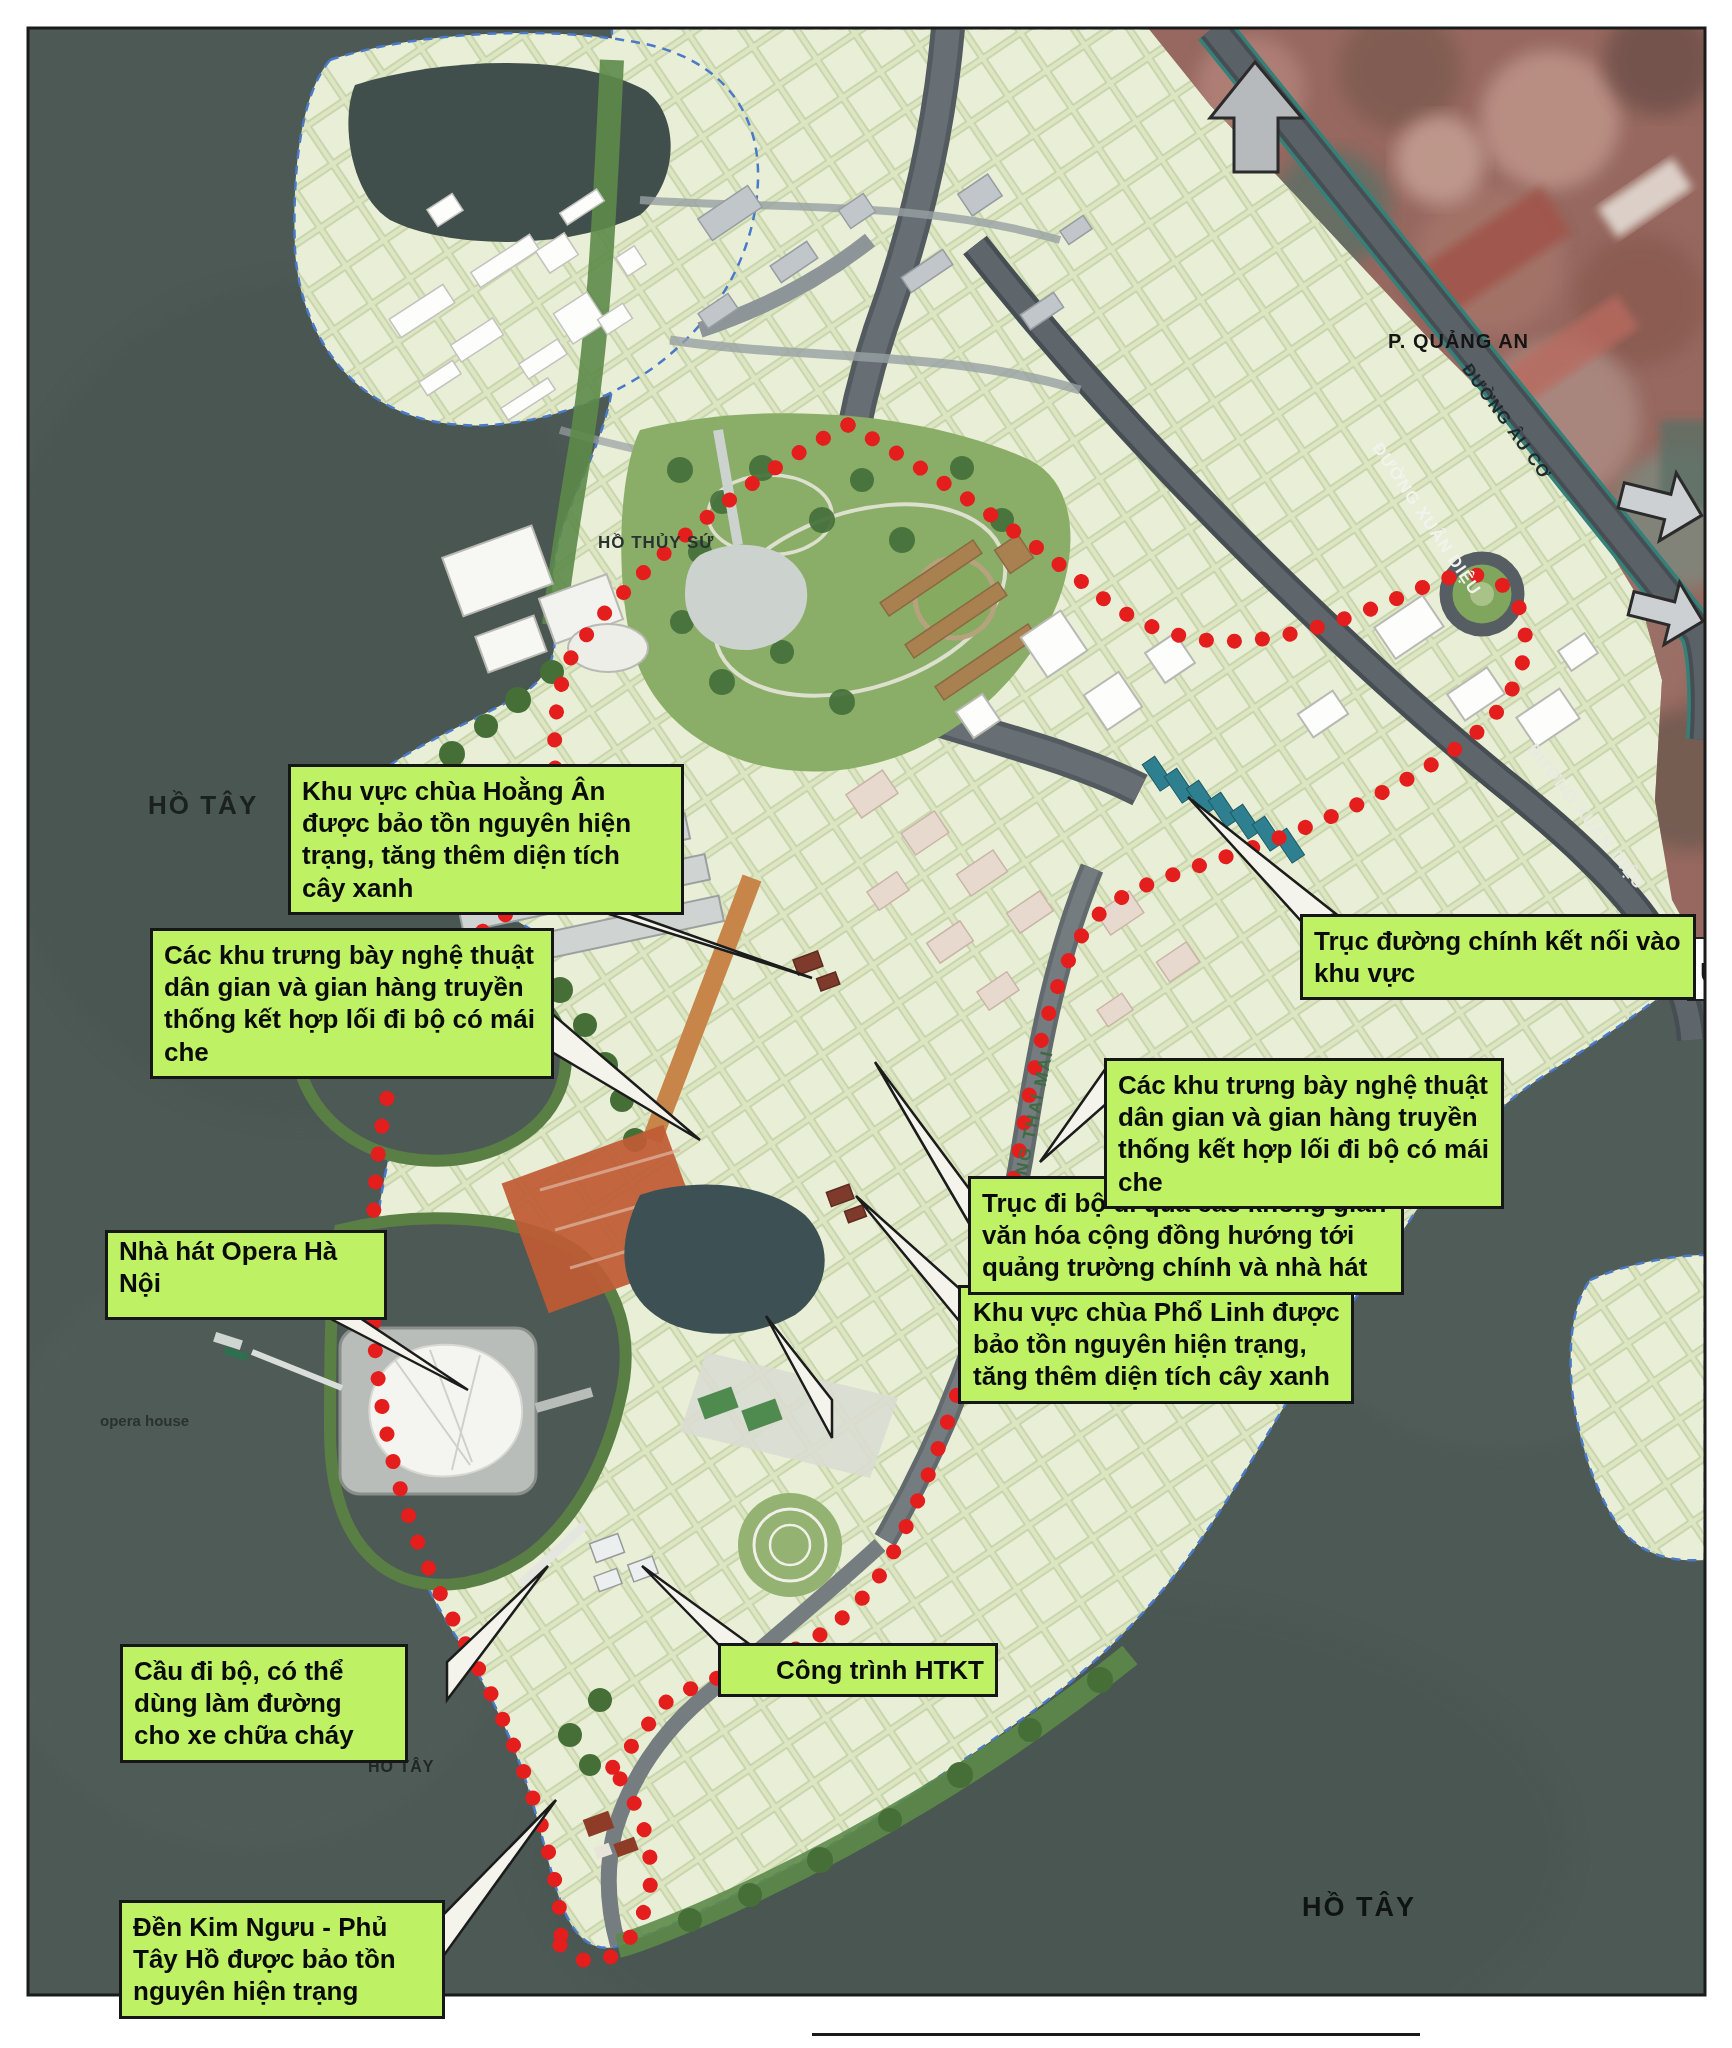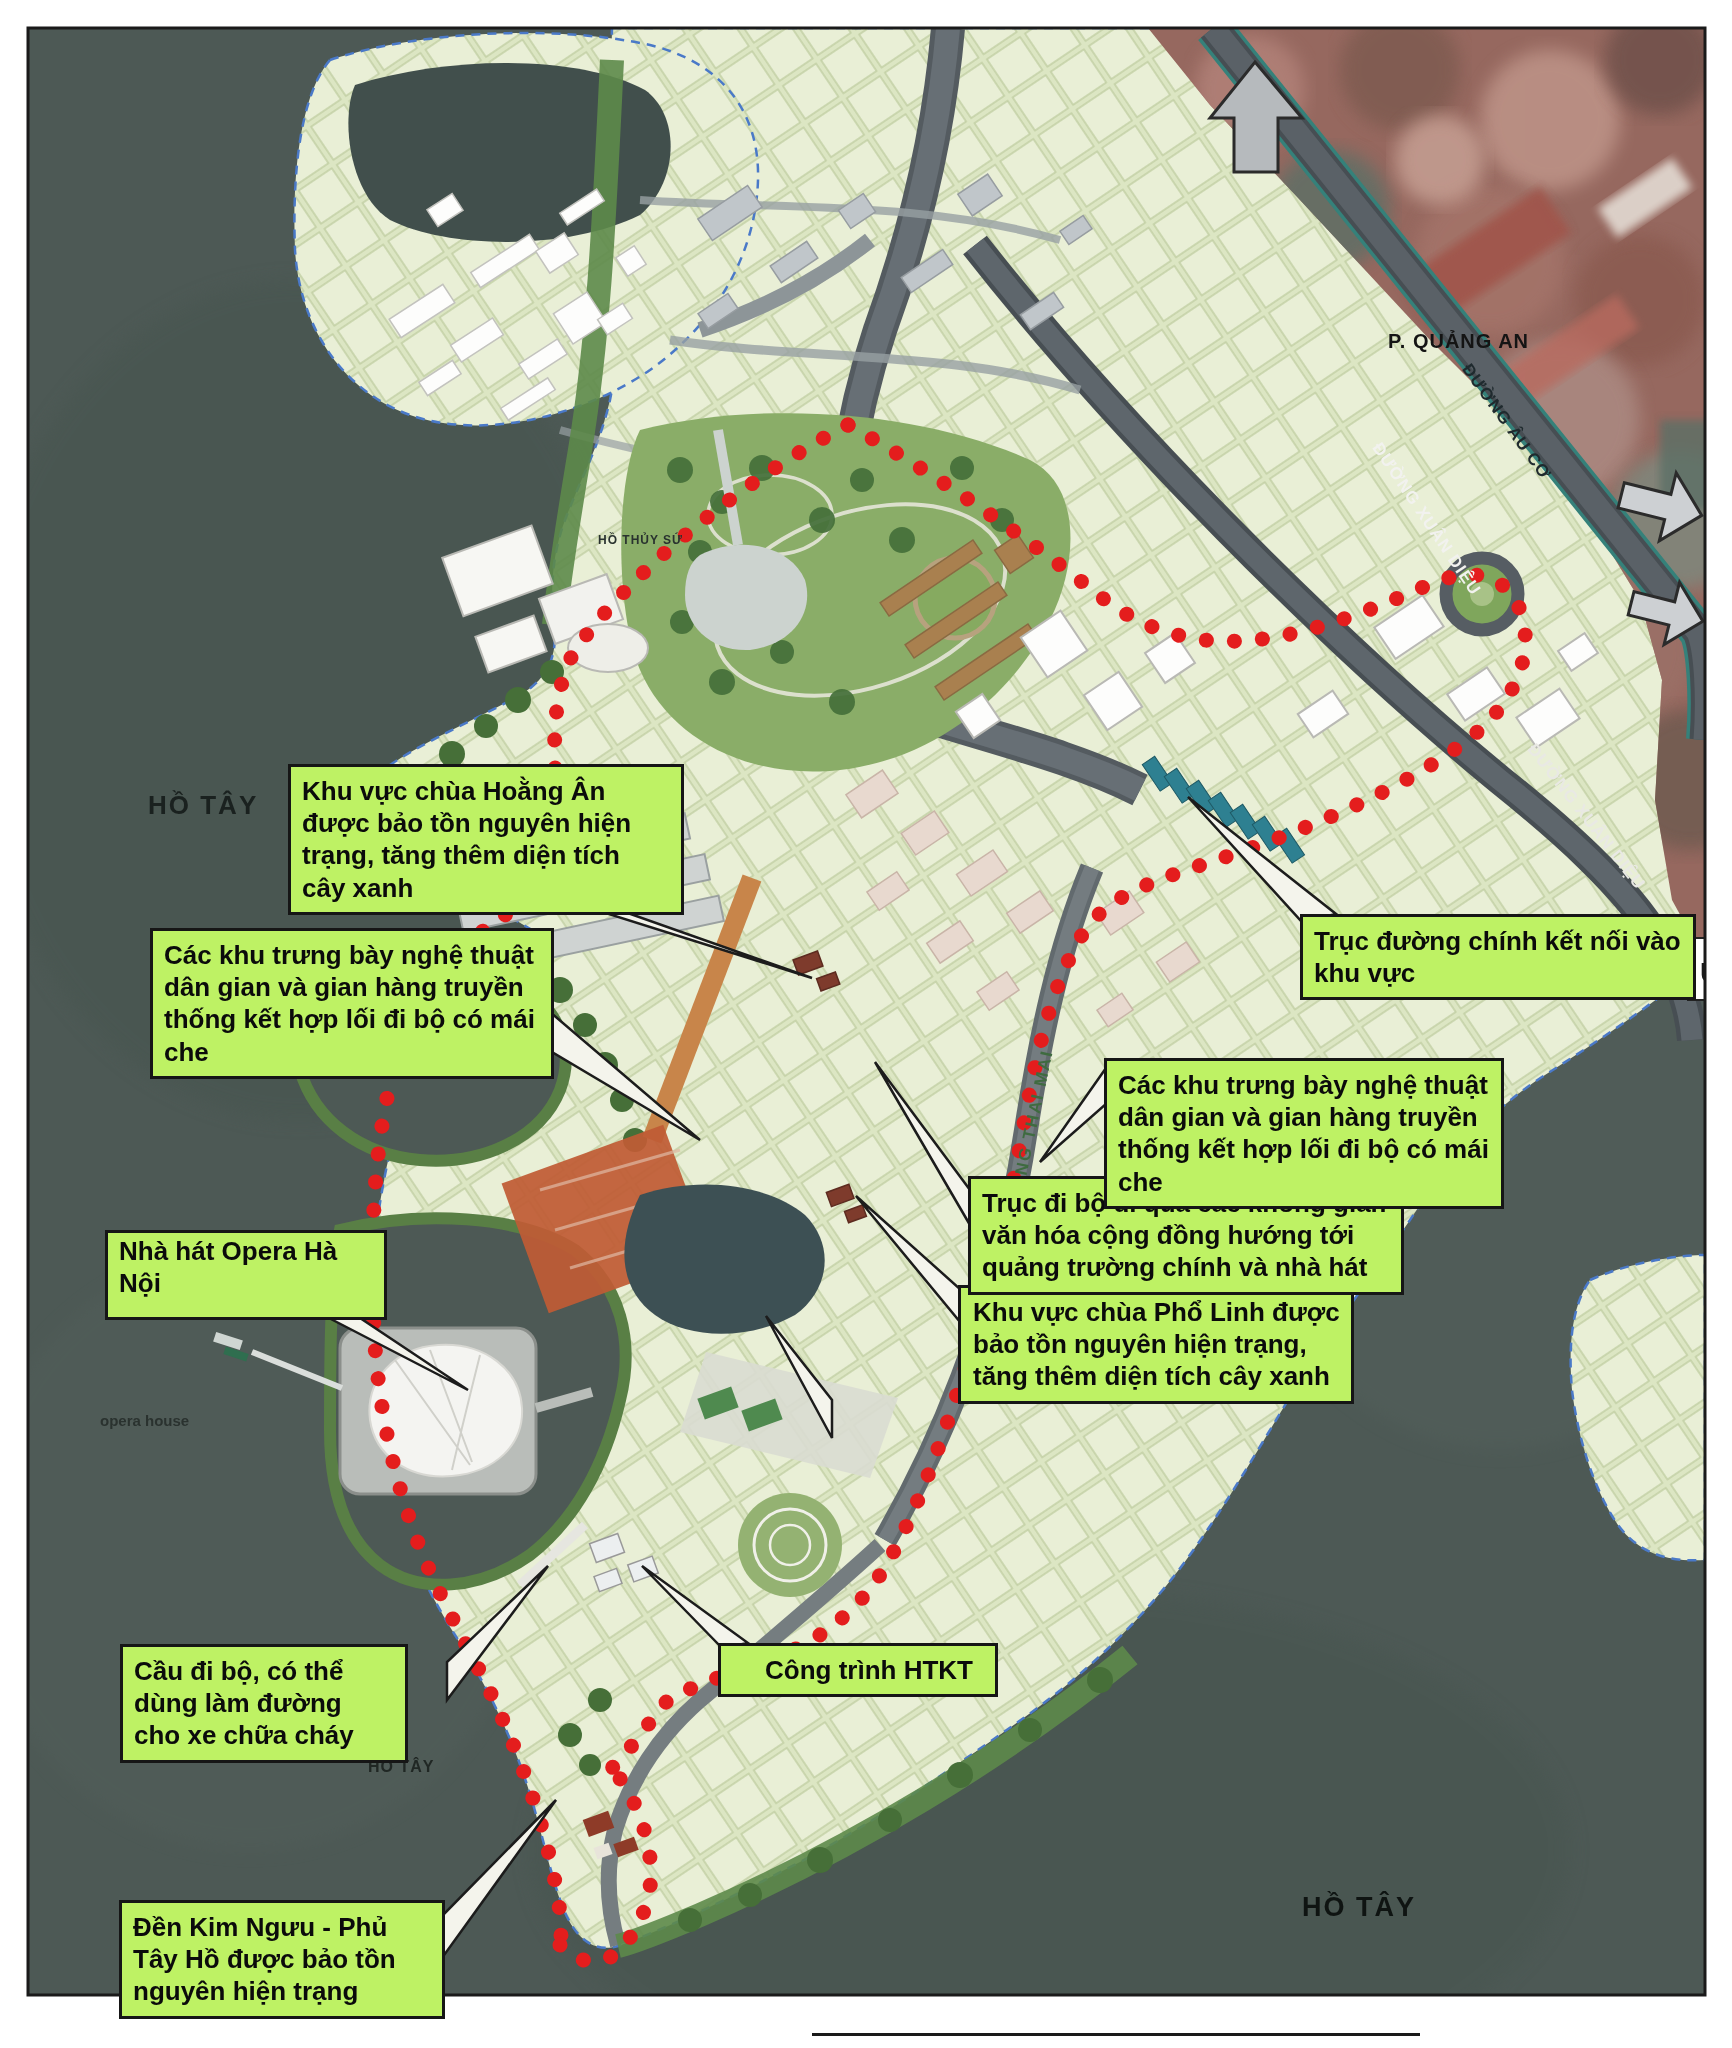--- a/index.html
+++ b/index.html
@@ -2,21 +2,21 @@
 <html><head>
 <meta charset="utf-8">
 <style>
   html,body{margin:0;padding:0;background:#ffffff;}
   .stage{position:relative;width:1732px;height:2048px;background:#ffffff;overflow:hidden;
          font-family:"Liberation Sans",sans-serif;}
   .stage svg{position:absolute;left:0;top:0;}
   .callout{position:absolute;z-index:6;background:#bef264;border:3px solid #161616;
            padding:8px 11px;font-weight:bold;font-size:26px;line-height:1.24;color:#0b0b0b;
            box-sizing:border-box;}
-  .callout.center{text-align:left;padding-left:44px;}
+  .callout.center{text-align:right;padding-left:44px;}
   .callout.translucent{background:rgba(233,234,225,0.80);}
   .maplabel{position:absolute;z-index:4;color:#1a211f;font-weight:bold;white-space:nowrap;}
 </style>
 </head>
 <body>
 
 <div class="stage">
 
 <svg width="1732" height="2048" viewBox="0 0 1732 2048">
   <defs>
@@ -342,21 +342,21 @@
     <text x="1582" y="820" font-size="17" font-weight="bold" fill="#e9e9e4" letter-spacing="1" text-anchor="middle" transform="rotate(52 1582 820)" font-family="Liberation Sans, sans-serif">ĐƯỜNG XUÂN DIỆU</text>
     <text x="1028" y="1168" font-size="17" font-weight="bold" fill="#3f6b40" letter-spacing="2" text-anchor="middle" transform="rotate(-78 1028 1168)" font-family="Liberation Sans, sans-serif">ĐƯỜNG ĐẶNG THAI MAI</text>
   </g>
 
   <rect x="28" y="28" width="1677" height="1967" fill="none" stroke="#1a1a1a" stroke-width="3"></rect>
 
   <rect x="812" y="2033" width="608" height="3" fill="#1a1a1a"></rect>
 </svg>
 
 <div class="maplabel" style="left:148px;top:790px;font-size:26px;letter-spacing:2px;">HỒ TÂY</div>
-<div class="maplabel" style="left:598px;top:533px;font-size:12px;font-weight:600;color:#29322f;letter-spacing:1px;">HỒ THỦY SỨ</div>
+<div class="maplabel" style="left:598px;top:533px;font-size:17px;font-weight:600;color:#29322f;letter-spacing:1px;">HỒ THỦY SỨ</div>
 <div class="maplabel" style="left:1388px;top:330px;font-size:20px;color:#141414;letter-spacing:1px;">P. QUẢNG AN</div>
 <div class="maplabel" style="left:100px;top:1412px;font-size:15px;font-weight:700;color:#2a322f;">opera house</div>
 <div class="maplabel" style="left:368px;top:1758px;font-size:16px;font-weight:600;color:#202724;letter-spacing:1px;">HỒ TÂY</div>
 <div class="maplabel" style="left:1302px;top:1892px;font-size:27px;letter-spacing:2px;color:#0f1412;">HỒ TÂY</div>
 
 <div class="callout" style="left:288px;top:764px;width:396px;">Khu vực chùa Hoằng Ân được bảo tồn nguyên hiện trạng, tăng thêm diện tích cây xanh</div>
 <div class="callout" style="left:150px;top:928px;width:404px;">Các khu trưng bày nghệ thuật dân gian và gian hàng truyền thống kết hợp lối đi bộ có mái che</div>
 <div class="callout" style="left:105px;top:1230px;width:282px;padding-top:2px;padding-bottom:18px;">Nhà hát Opera Hà Nội</div>
 <div class="callout" style="left:120px;top:1644px;width:288px;">Cầu đi bộ, có thể dùng làm đường cho xe chữa cháy</div>
 <div class="callout" style="left:119px;top:1900px;width:326px;">Đền Kim Ngưu - Phủ Tây Hồ được bảo tồn nguyên hiện trạng</div>

